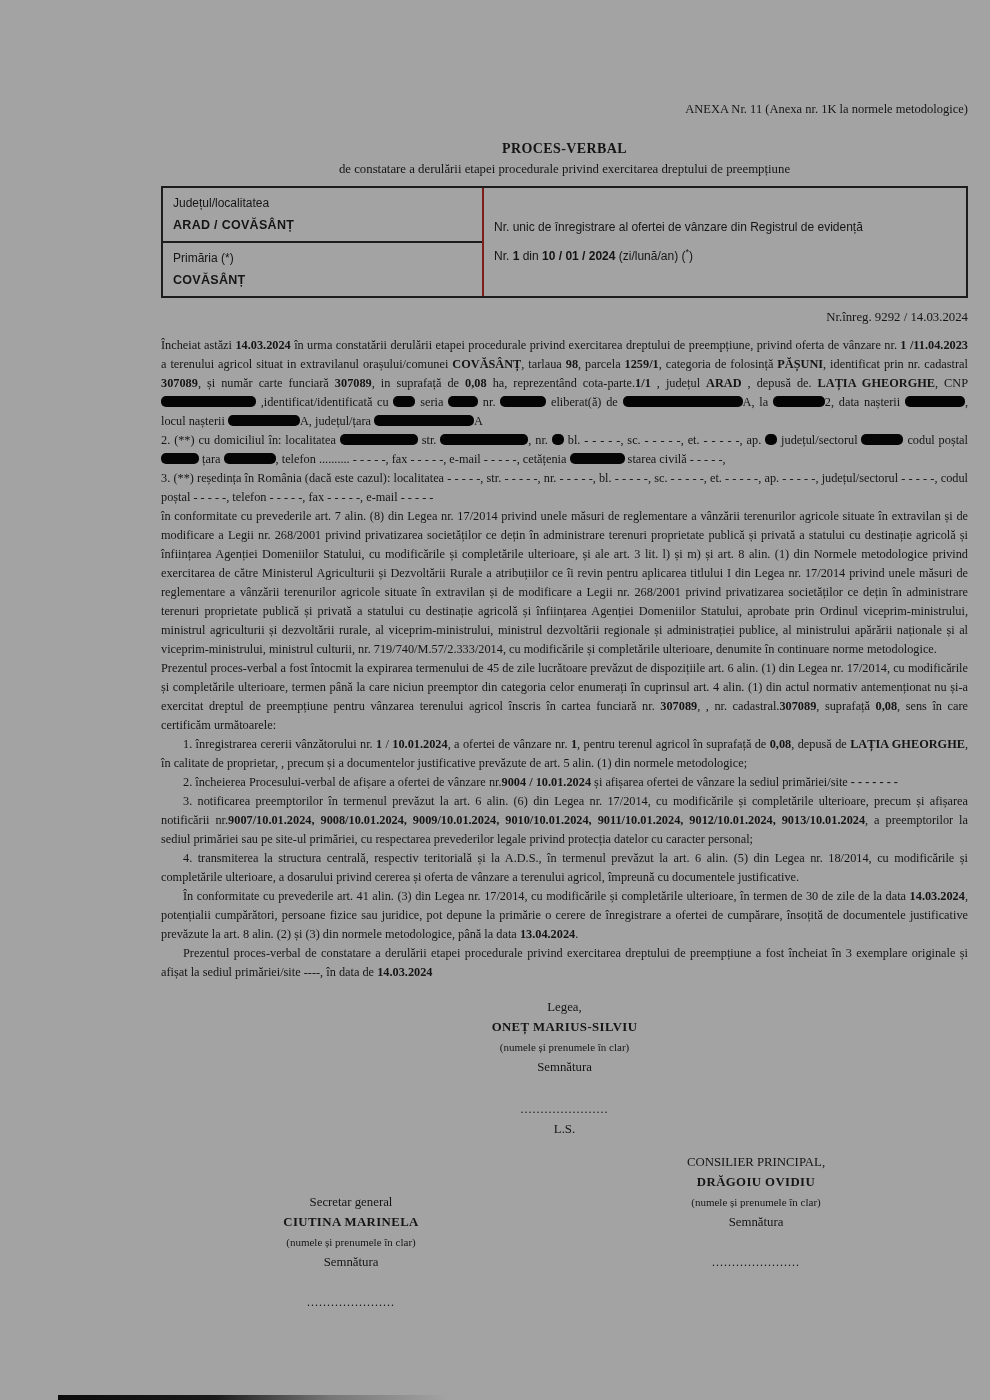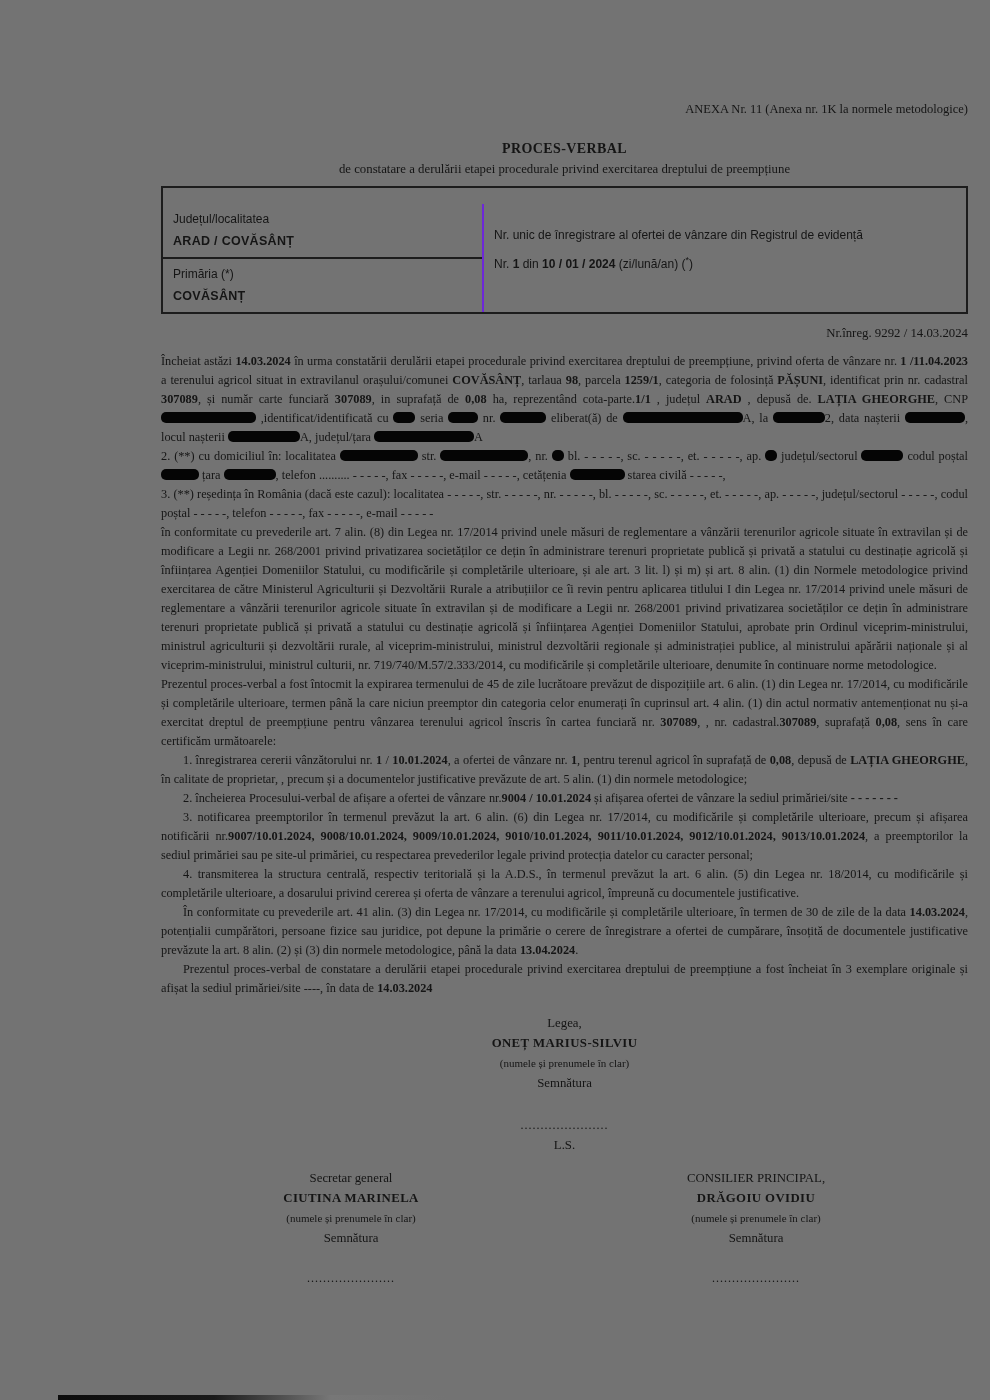--- a/index.html
+++ b/index.html
@@ -1,31 +1,31 @@
 <!DOCTYPE html>
 <html><head>
 <meta charset="utf-8">
 <style>
   html,body{margin:0;padding:0;background:#e8e8e8;}
   .page{
-    position:relative; width:990px; height:1400px; background:#737373;
+    position:relative; width:990px; height:1400px; background:#a3a3a3;
     box-sizing:border-box; padding:102px 22px 0 161px; overflow:hidden;
     font-family:"Liberation Serif", serif; color:#151515;
     margin:0 auto;
   }
   .anexa{ text-align:right; font-size:12.5px; line-height:15px; }
   .title{ text-align:center; font-weight:700; font-size:14px; letter-spacing:.4px; margin-top:24px; }
   .subtitle{ text-align:center; font-weight:400; font-size:12.8px; margin-top:5px; }
 
   .htable{
     margin-top:9px; border:2px solid #1c1c1c; display:grid;
     grid-template-columns:321px 1fr; width:100%; box-sizing:border-box;
     font-family:"Liberation Sans", sans-serif;
   }
-  .htable .left{ border-right:2px solid #6d28d9; display:flex; flex-direction:column;margin-top:16px; }
+  .htable .left{ border-right:2px solid #7f1d1d; display:flex; flex-direction:column; }
   .cell{ padding:7px 10px 8px 10px; box-sizing:border-box; }
   .cell .lbl{ font-size:12px; line-height:16px; }
   .cell .val{ font-size:12.5px; font-weight:700; line-height:16px; margin-top:6px; letter-spacing:.3px; }
   .left .cell:first-child{ border-bottom:2px solid #1c1c1c; min-height:52px; }
   .left .cell:last-child{ min-height:51px; }
   .htable .right{ display:flex; flex-direction:column; justify-content:center; row-gap:10px; padding:8px 10px; box-sizing:border-box; }
   .htable .right .rl1{ font-size:12px; line-height:15px; }
   .htable .right .rl2{ font-size:12px; line-height:15px; }
   .htable .right .rl2 .b, .rl2 b{ font-weight:700; }
 
@@ -42,21 +42,21 @@
   sup{ font-size:9px; }
 
   .sig-center{ text-align:center; margin-top:15px; font-size:12.8px; line-height:20px; }
   .sig-name{ font-weight:700; letter-spacing:.4px; }
   .sig-note{ font-size:11px; }
   .sig-dots{ letter-spacing:1px; margin-top:22px; font-size:12px; }
   .sig-ls{ font-size:12.8px; }
 
   .sig-row{ display:flex; justify-content:space-between; margin-top:13px; }
   .sig-block{ text-align:center; font-size:12.8px; line-height:20px; }
-  .sig-block.left{ width:380px; }
+  .sig-block.left{ width:380px;margin-top:40px; }
   .sig-block.right{ width:424px; }
   .sig-block .sig-dots{ margin-top:20px; }
 
   .scan-artifact{
     position:absolute; left:58px; bottom:0; width:390px; height:5px;
     background:linear-gradient(to right,#0c0c0c 0%,#1a1a1a 40%,#777 70%,rgba(255,255,255,0) 100%);
   }
 </style>
 </head>
 <body>

